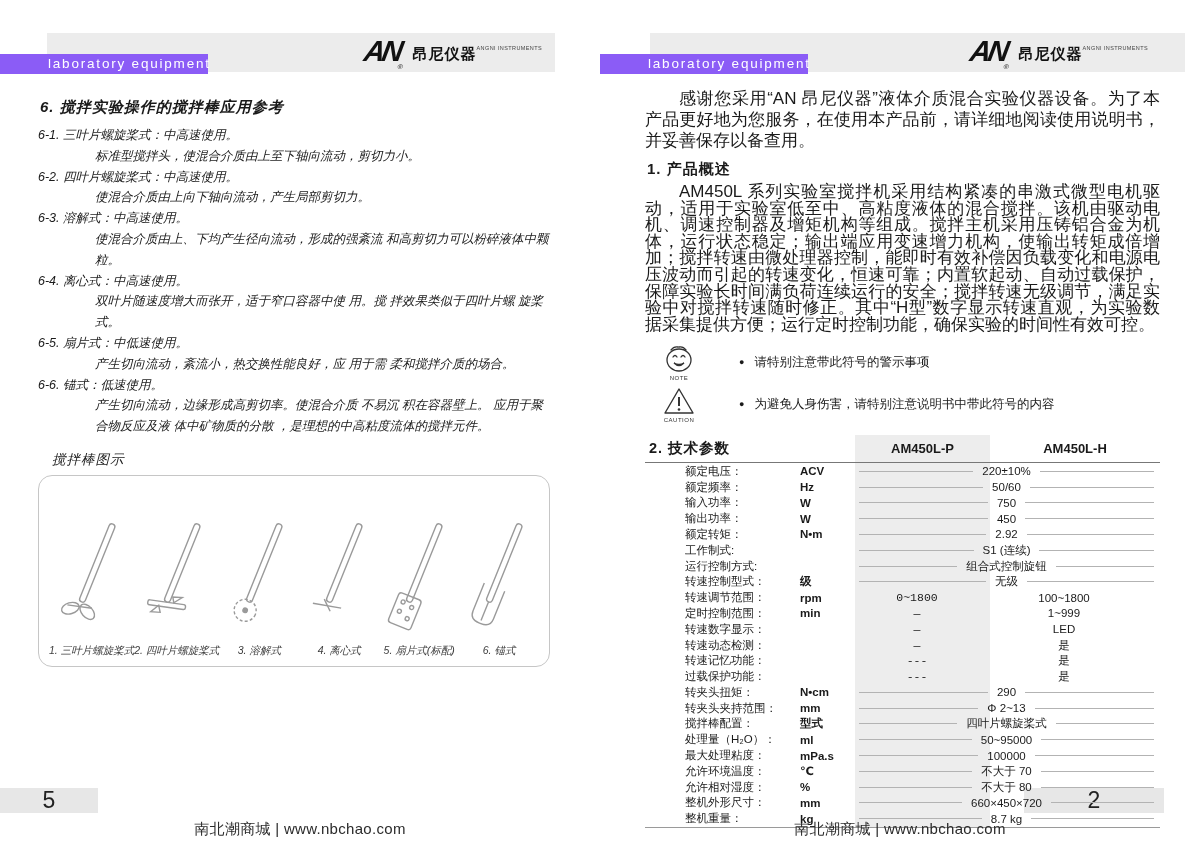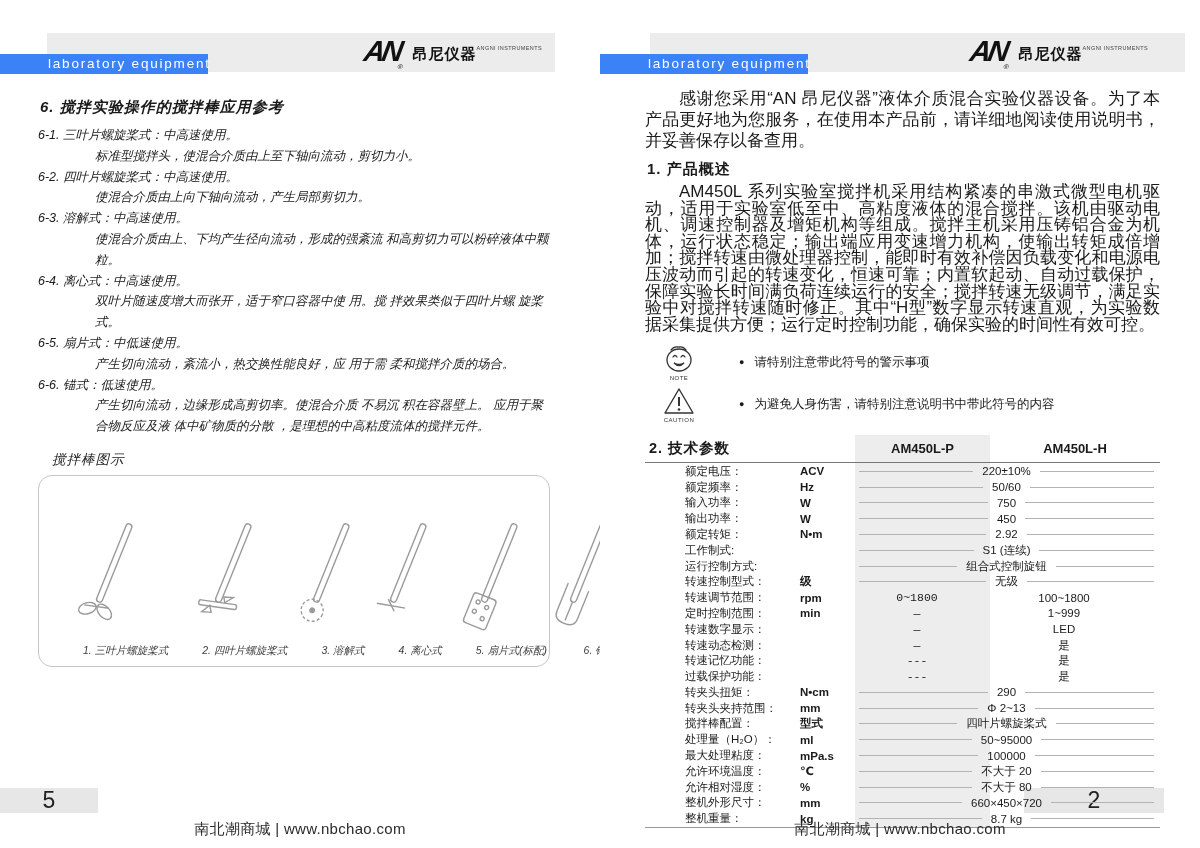--- a/index.html
+++ b/index.html
@@ -10,21 +10,21 @@
   }
   .page{position:absolute;top:0;width:600px;height:848px;background:#fff;}
   #page-left{left:0;}
   #page-right{left:600px;}
 
   
   .gray-band{position:absolute;top:33px;height:39px;background:#ececec;}
   #page-left .gray-band{left:47px;width:508px;}
   #page-right .gray-band{left:50px;width:535px;}
   .black-bar{
-    position:absolute;top:54px;left:0;width:208px;height:20px;background:#3b82f6;
+    position:absolute;top:54px;left:0;width:208px;height:20px;background:#8b5cf6;
     color:#fff;font-size:13.5px;letter-spacing:1.8px;line-height:20px;
     padding-left:48px;box-sizing:border-box;white-space:nowrap;
   }
   .logo{position:absolute;top:37px;display:flex;align-items:center;gap:7px;}
   #page-left .logo{right:58px;}
   #page-right .logo{right:52px;}
   .logo-an{
     font-style:italic;font-weight:900;font-size:29px;letter-spacing:-3px;
     transform:skewX(-10deg);line-height:1;color:#111;position:relative;
   }
@@ -38,21 +38,21 @@
   .sec-title{font-size:15px;font-weight:700;letter-spacing:1px;margin:0 0 8px 2px;}
   .usage-item .head{font-size:12.5px;line-height:20.8px;}
   .usage-item .body{font-size:12.5px;line-height:20.8px;padding-left:57px;}
   .diagram-title{font-size:13.5px;letter-spacing:1px;margin:14px 0 6px 14px;}
   .stir-box{
     border:1.3px solid #c6c6c6;border-radius:14px;height:192px;
     display:flex;align-items:stretch;padding:12px 10px 8px 10px;box-sizing:border-box;
   }
   .stir-cell{flex:1;display:flex;flex-direction:column;align-items:center;justify-content:flex-end;}
   .stir-cell svg{display:block;}
-  .stir-label{font-size:10.5px;color:#3d3d3d;white-space:nowrap;margin-top:6px;margin-left:34px;}
+  .stir-label{font-size:10.5px;color:#3d3d3d;white-space:nowrap;margin-top:6px;}
 
   
   .rp-body{position:absolute;top:88px;left:45px;width:515px;}
   .para{font-size:17px;line-height:21px;text-indent:2em;margin:0;text-align:justify;}
   .para.tight{line-height:16.6px;}
   .sec-h{font-size:15px;font-weight:700;letter-spacing:1px;margin:9px 0 5px 2px;}
   .notes{margin-top:8px;}
   .note-row{display:flex;align-items:center;height:42px;margin-left:12px;gap:12px;}
   .note-ico{width:44px;display:flex;flex-direction:column;align-items:center;line-height:1;}
   .note-ico .cap{font-size:6px;color:#333;letter-spacing:.5px;margin-top:1px;}
@@ -423,21 +423,21 @@
               <span class="leader"></span>
               <span class="val">100000</span>
               <span class="leader"></span>
             </span>
           </div>
           <div class="spec-row">
             <span class="c-label">允许环境温度：</span>
             <span class="c-unit">℃</span>
             <span class="c-span">
               <span class="leader"></span>
-              <span class="val">不大于 20</span>
+              <span class="val">不大于 70</span>
               <span class="leader"></span>
             </span>
           </div>
           <div class="spec-row">
             <span class="c-label">允许相对湿度：</span>
             <span class="c-unit">%</span>
             <span class="c-span">
               <span class="leader"></span>
               <span class="val">不大于 80</span>
               <span class="leader"></span>

